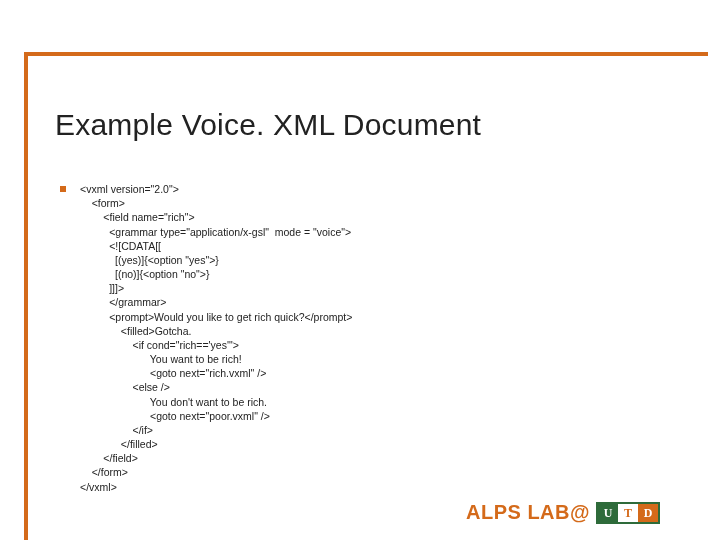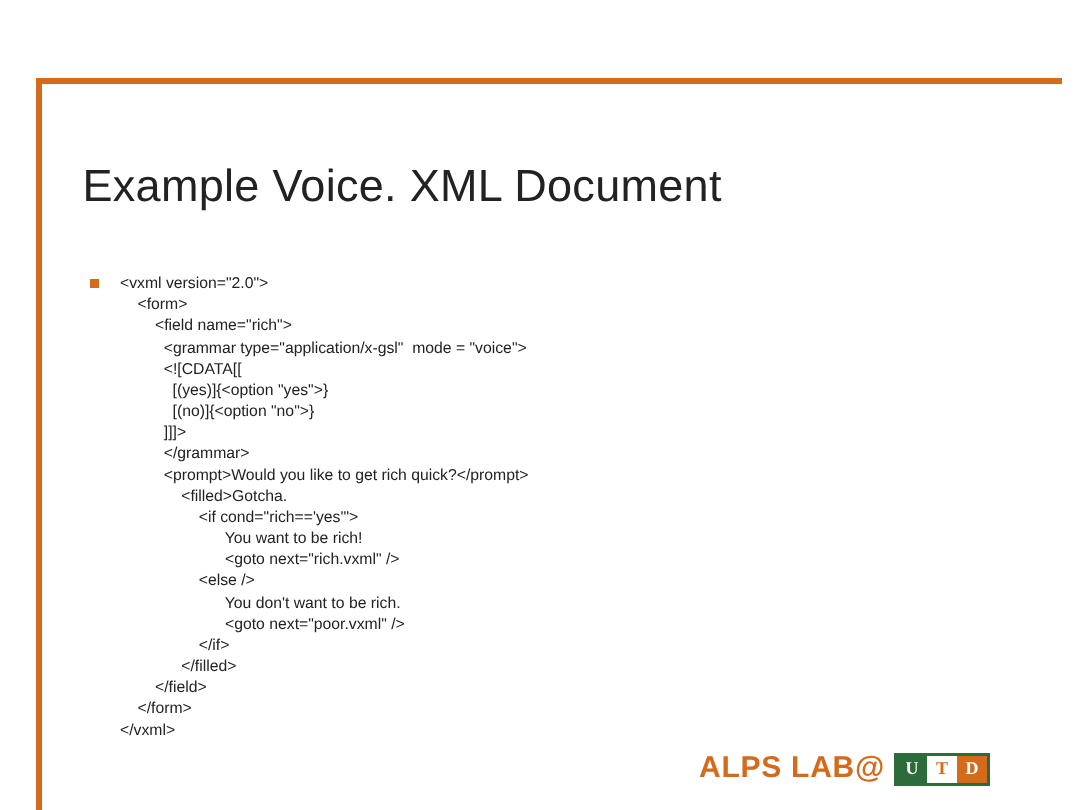--- a/index.html
+++ b/index.html
@@ -50,21 +50,21 @@
     margin-top: 4px;
     margin-right: 14px;
     flex-shrink: 0;
   }
   .code { white-space: pre; font-family: inherit; }
   .footer {
     position: absolute;
     bottom: 40px;
     right: 60px;
     display: flex;
-    align-items: center;
+    align-items: flex-end;
     gap: 6px;
   }
   .footer-text {
     font-family: "Trebuchet MS", sans-serif;
     font-size: 20px;
     font-weight: 700;
     color: #d46a1a;
     letter-spacing: 0.5px;
   }
   .utd-badge {

